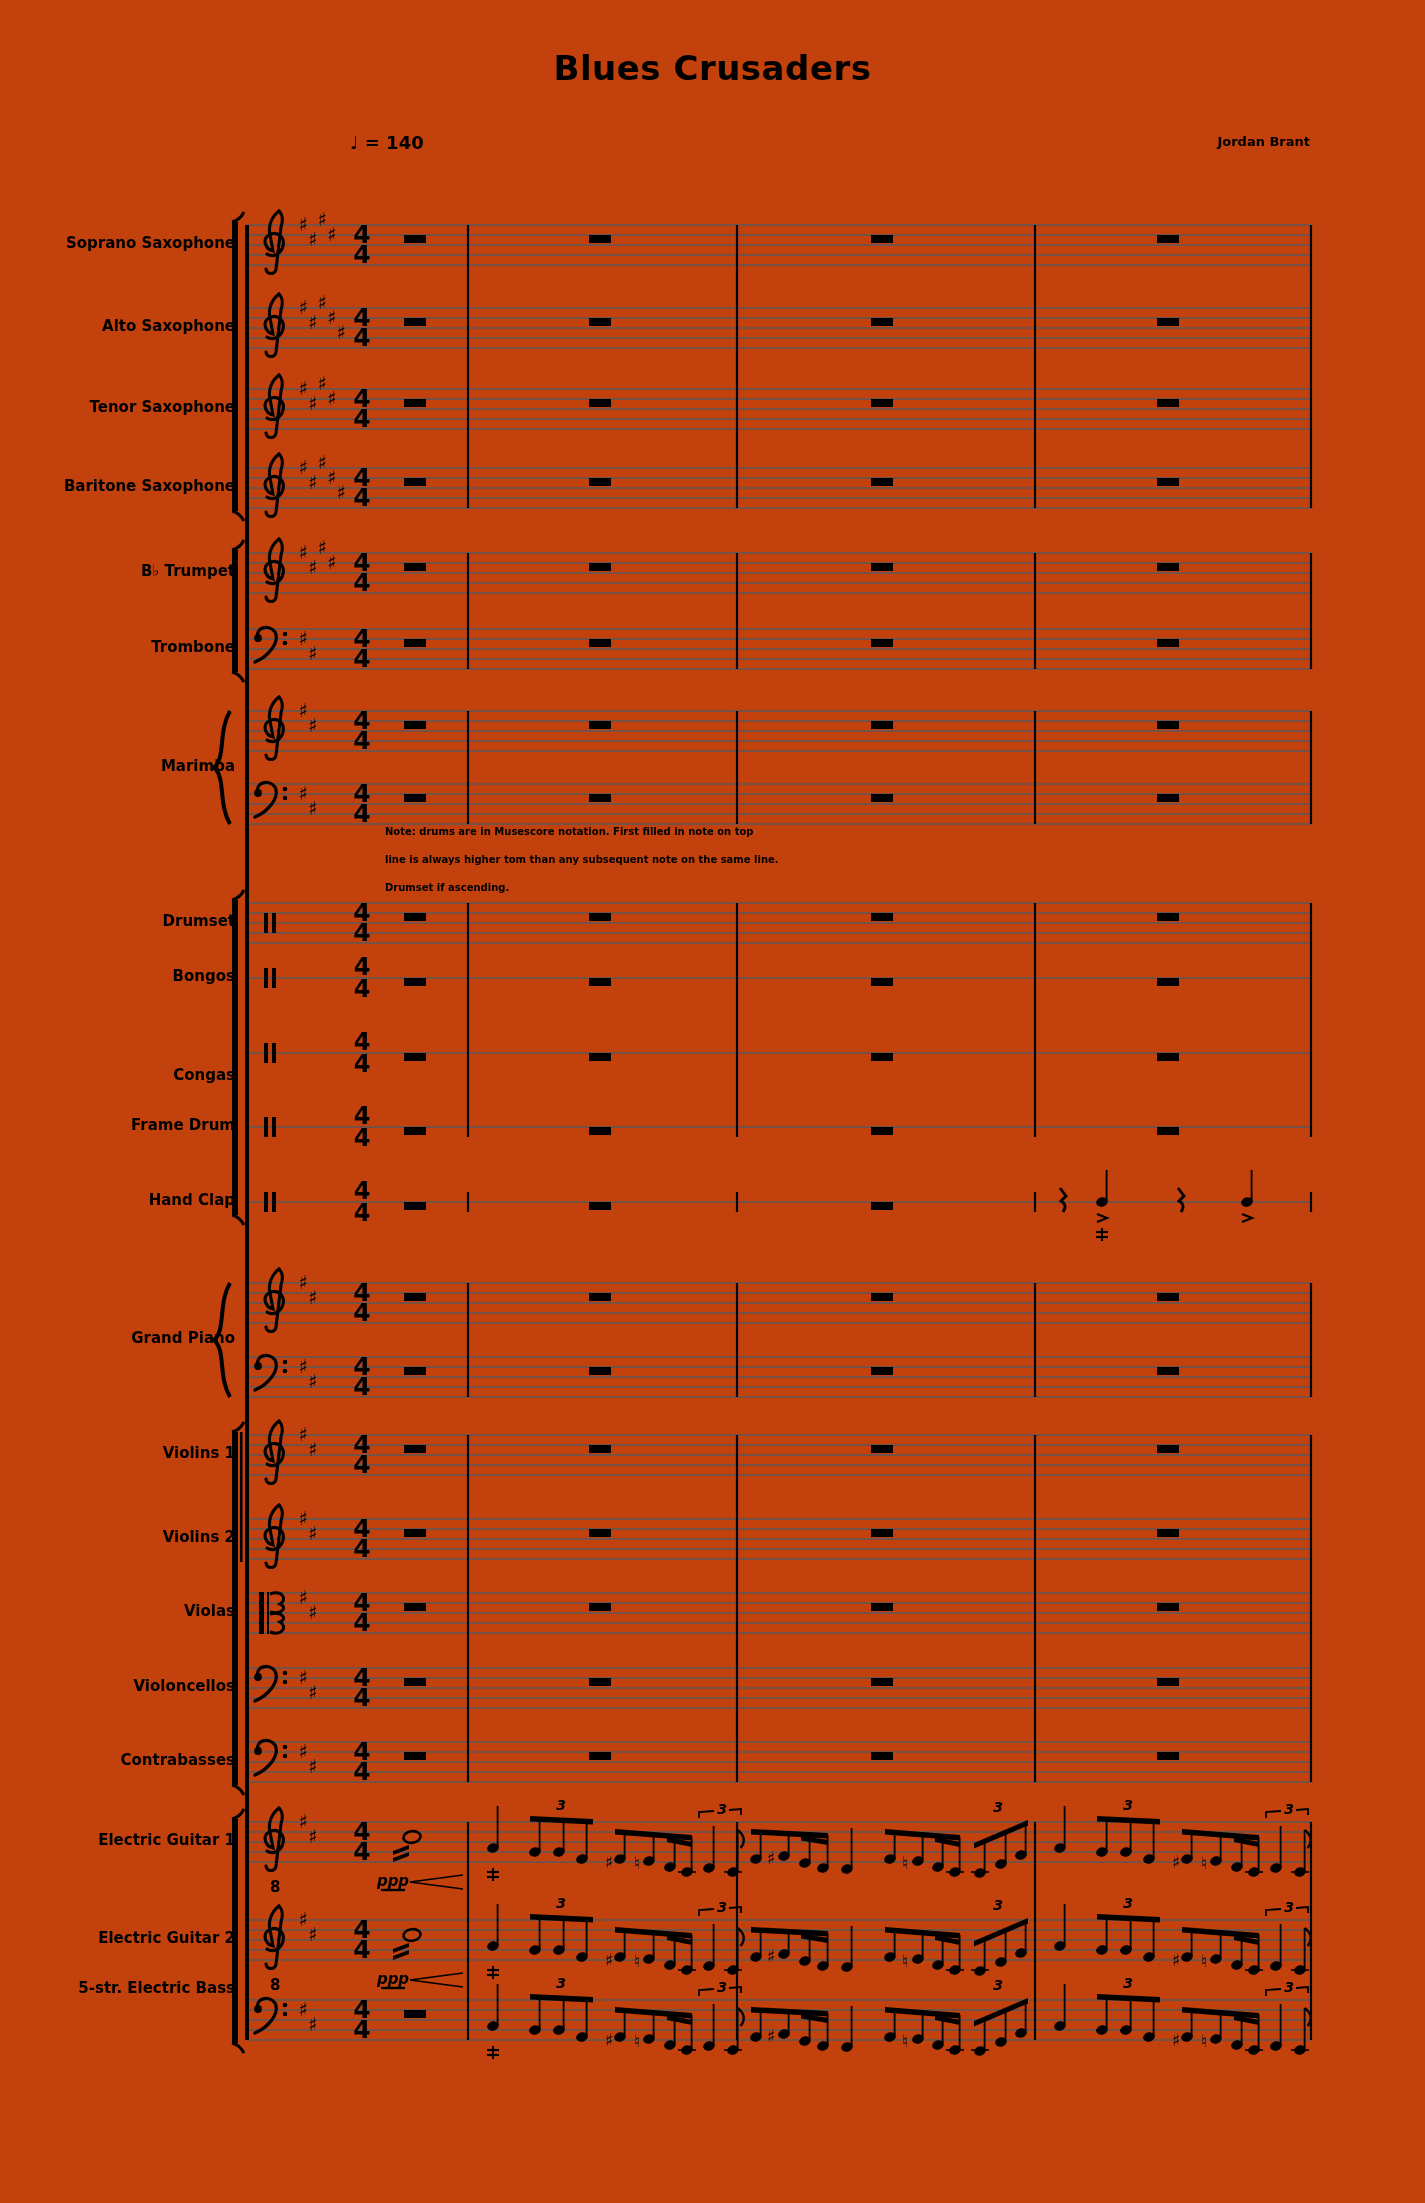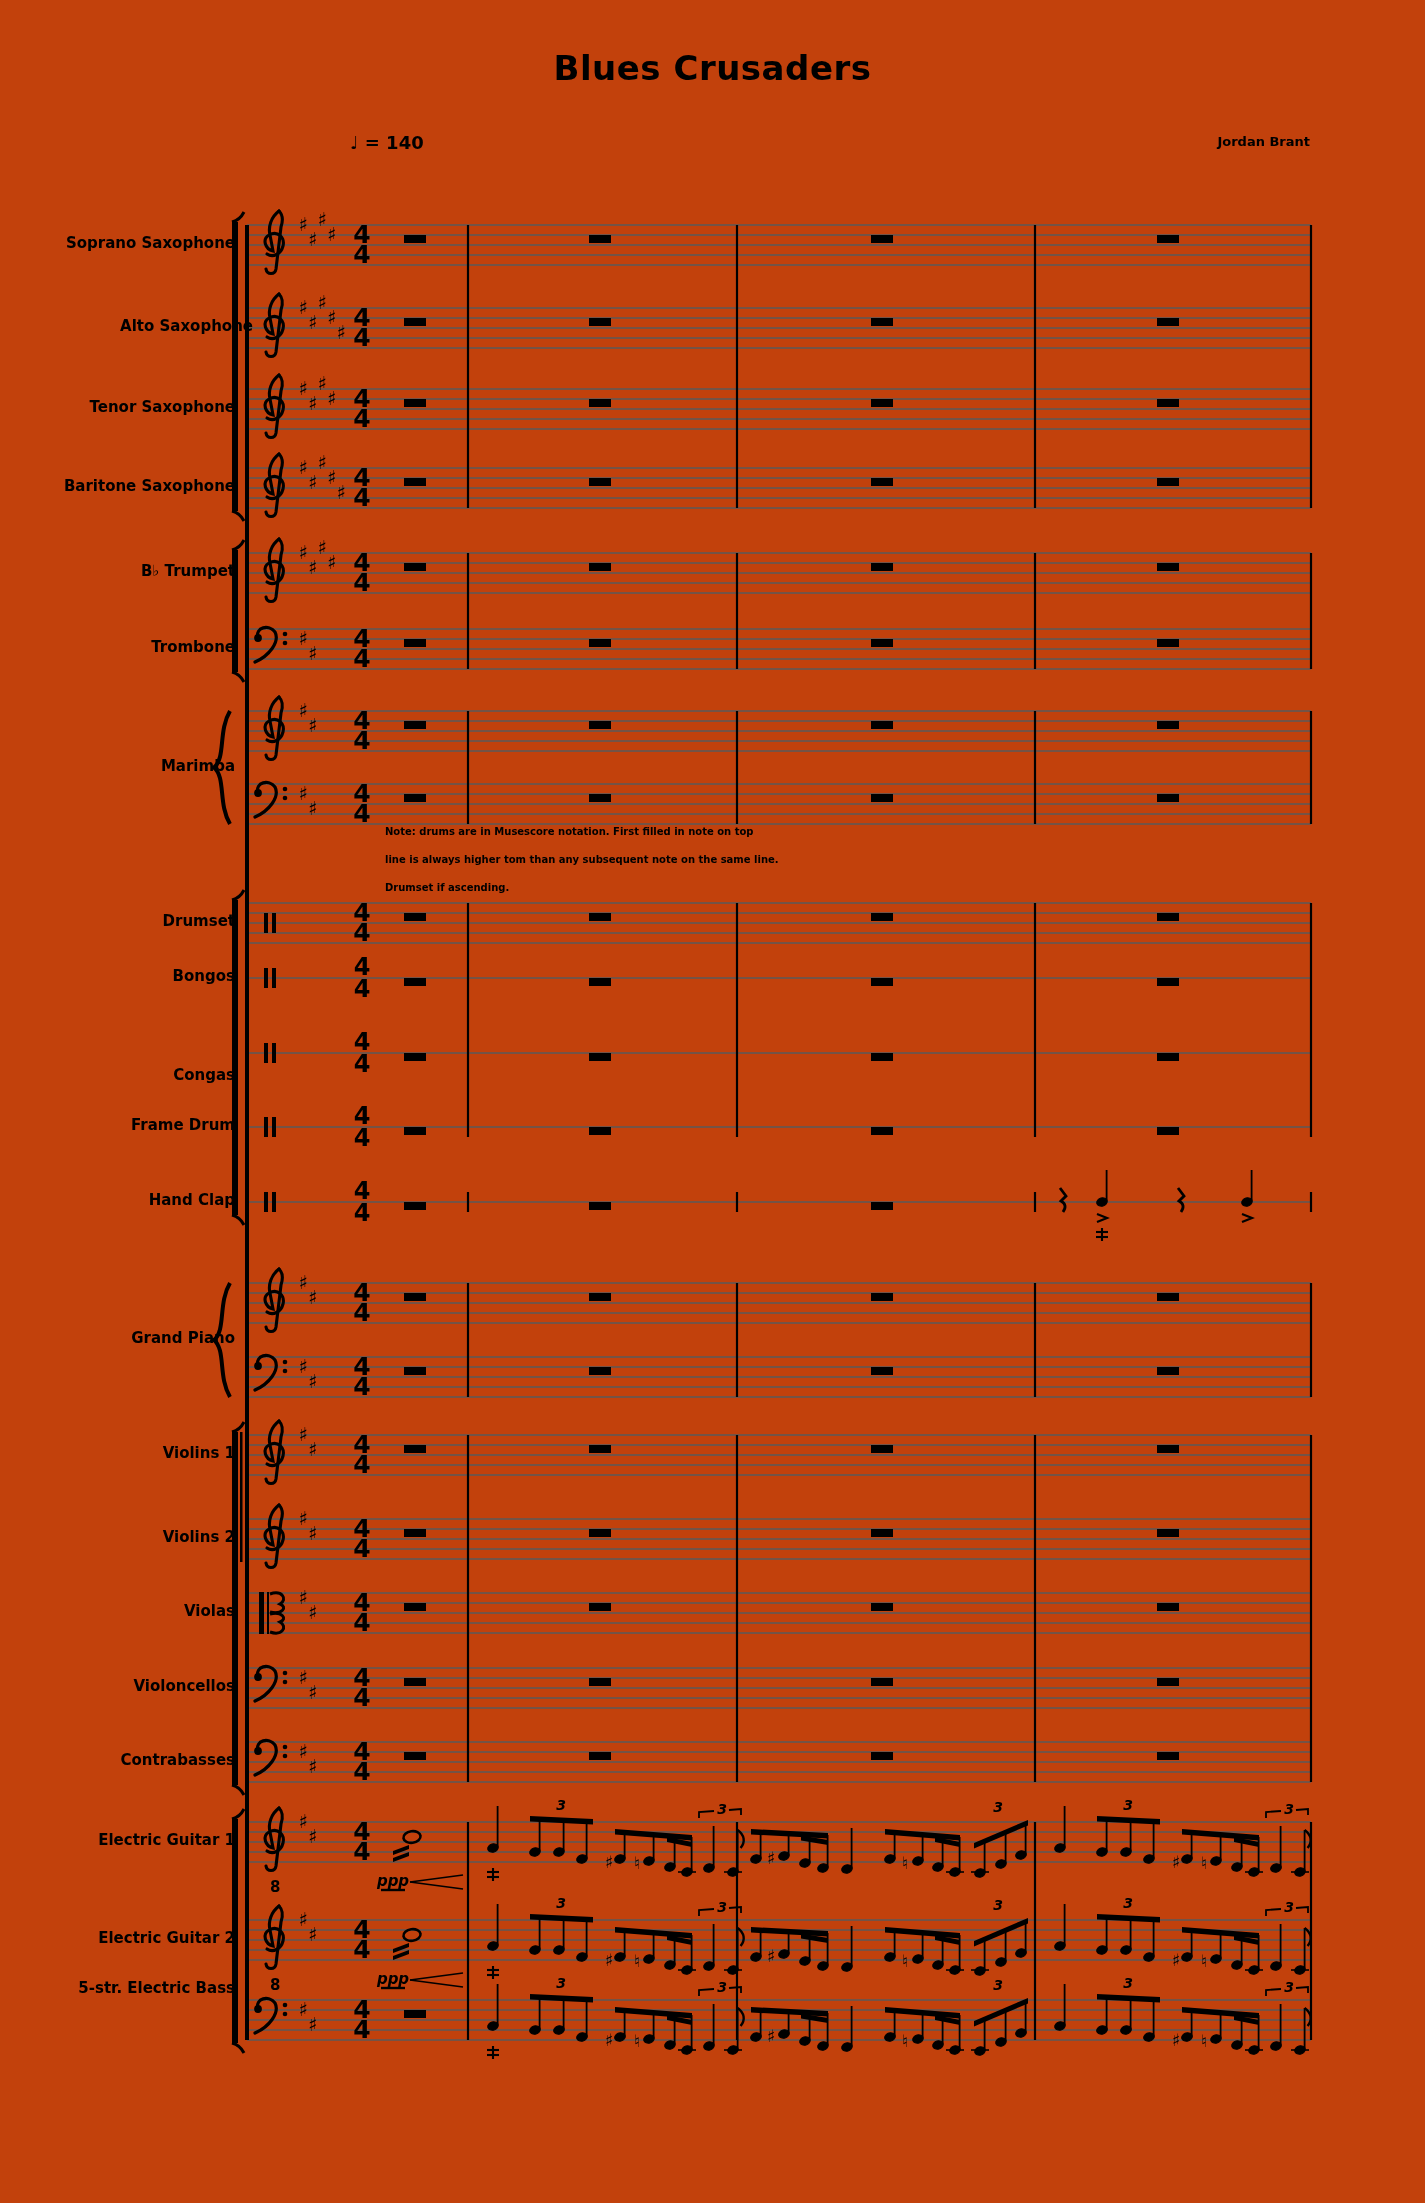--- a/index.html
+++ b/index.html
@@ -779,21 +779,21 @@
       <path d="M232,1432 Q240,1430 244,1422" fill="none" stroke="#000" stroke-width="3"></path>
       <path d="M232,1785 Q240,1787 244,1795" fill="none" stroke="#000" stroke-width="3"></path>
       <rect x="232" y="1819" width="6" height="224" fill="#000"></rect>
       <path d="M232,1819 Q240,1817 244,1809" fill="none" stroke="#000" stroke-width="3"></path>
       <path d="M232,2043 Q240,2045 244,2053" fill="none" stroke="#000" stroke-width="3"></path>
       <rect x="240" y="1432" width="2.5" height="130" fill="#000"></rect>
       <path d="M230,711 C218,731 226,757.5 214,767.5 C226,777.5 218,804 230,824" fill="none" stroke="#000" stroke-width="4"></path>
       <path d="M230,1283 C218,1303 226,1330 214,1340 C226,1350 218,1377 230,1397" fill="none" stroke="#000" stroke-width="4"></path>
     </svg>
 <div class="ilabel" style="left: 10px; top: 234px;">Soprano Saxophone</div>
-    <div class="ilabel" style="left: 28px; top: 317px;">Alto Saxophone</div>
+    <div class="ilabel" style="left: 10px; top: 317px;">Alto Saxophone</div>
     <div class="ilabel" style="left: 10px; top: 398px;">Tenor Saxophone</div>
     <div class="ilabel" style="left: 10px; top: 477px;">Baritone Saxophone</div>
     <div class="ilabel" style="left: 10px; top: 562px;">B♭ Trumpet</div>
     <div class="ilabel" style="left: 10px; top: 638px;">Trombone</div>
     <div class="ilabel" style="left: 10px; top: 757px;">Marimba</div>
     <div class="ilabel" style="left: 10px; top: 912px;">Drumset</div>
     <div class="ilabel" style="left: 10px; top: 967px;">Bongos</div>
     <div class="ilabel" style="left: 10px; top: 1042px; margin-top: 24px;">Congas</div>
     <div class="ilabel" style="left: 10px; top: 1116px;">Frame Drum</div>
     <div class="ilabel" style="left: 10px; top: 1191px;">Hand Clap</div>

